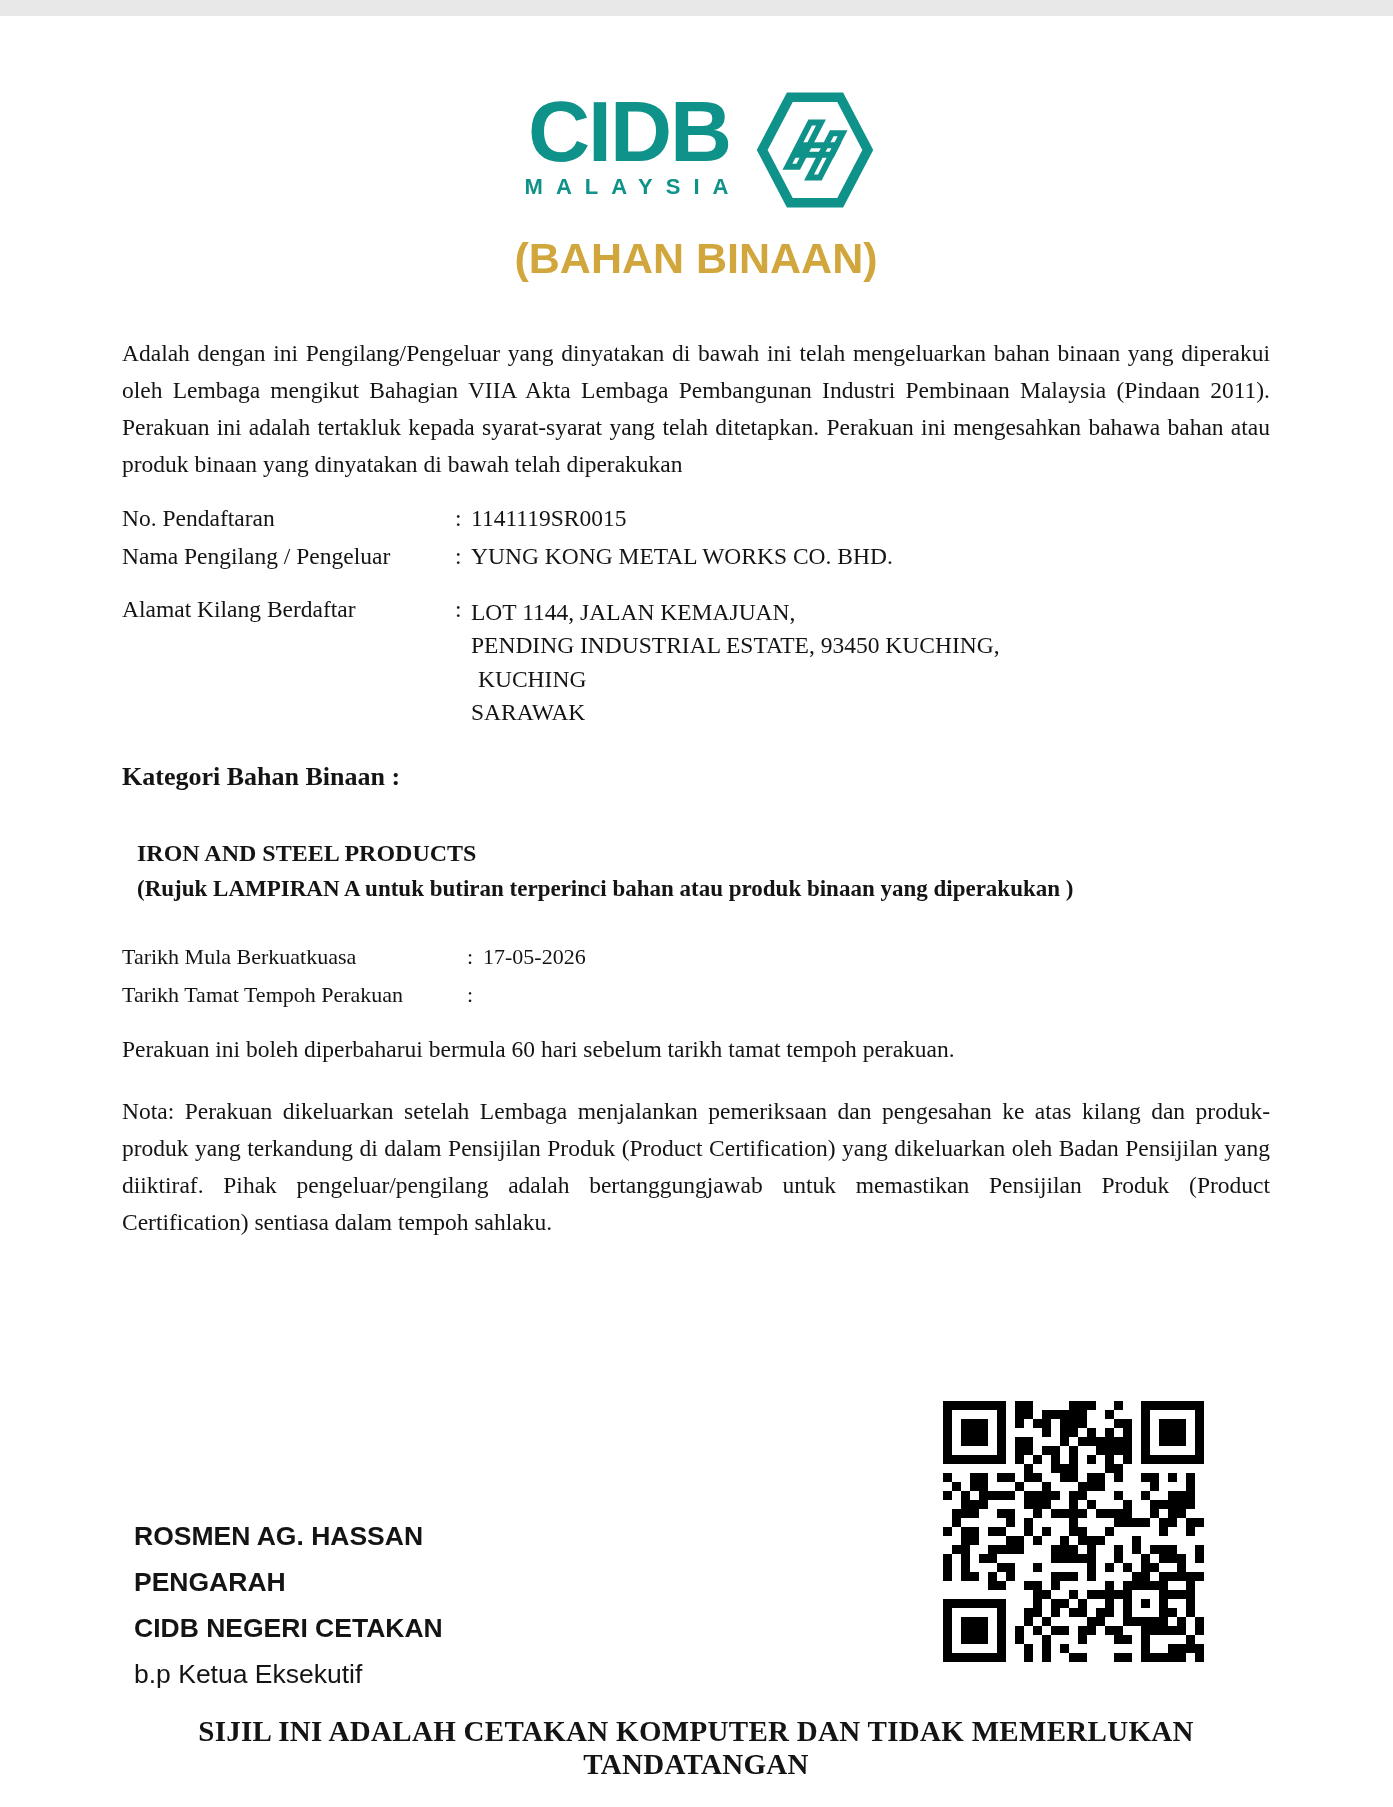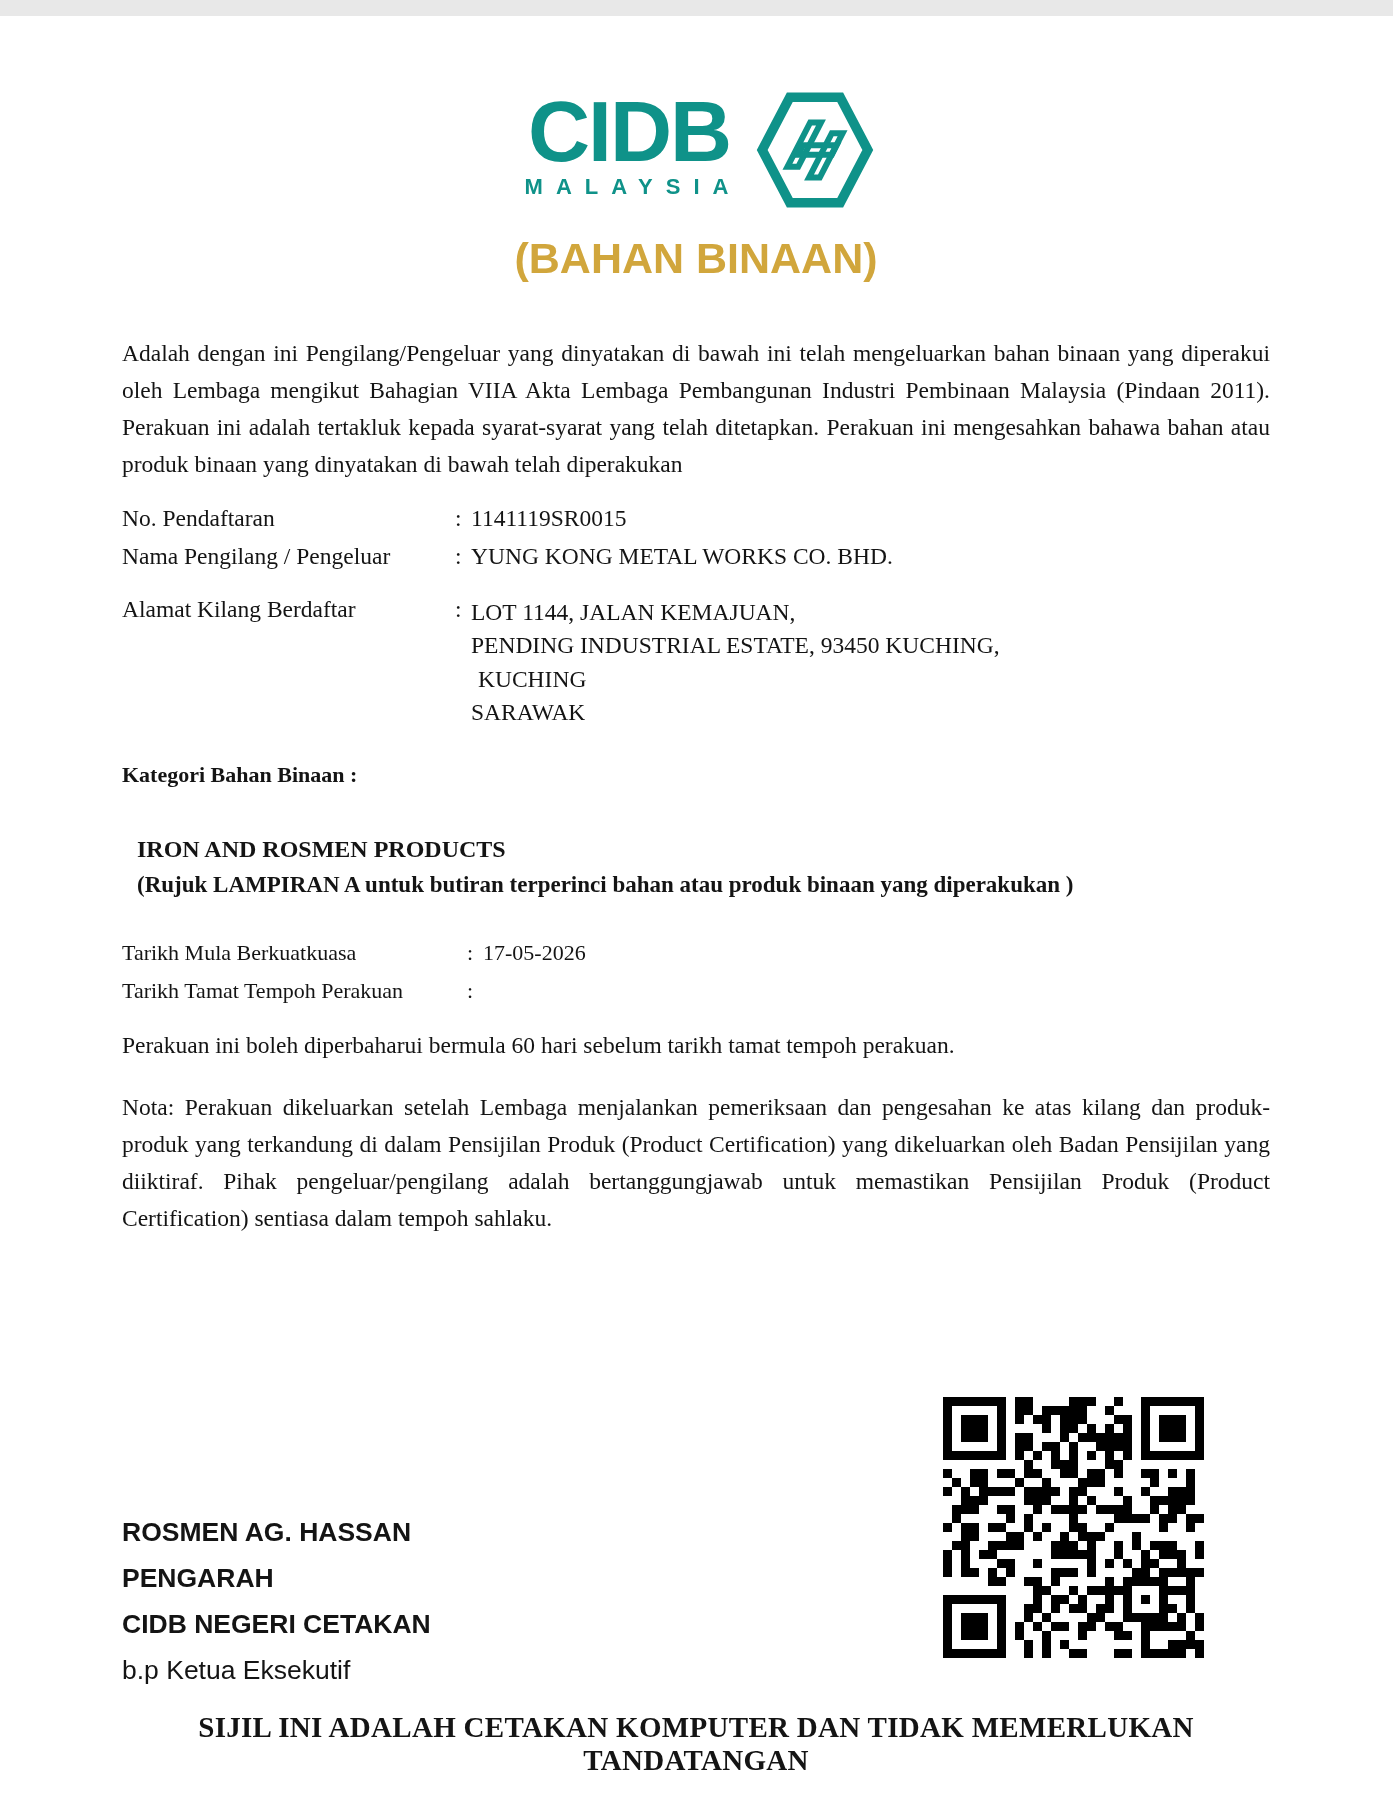--- a/index.html
+++ b/index.html
@@ -32,37 +32,37 @@
 
   
   .intro{margin:46px 0 0 0;font-size:23.5px;line-height:1.57;text-align:justify;}
 
   .fields{margin-top:22px;}
   .field-row{display:grid;grid-template-columns:333px 16px 1fr;font-size:23.5px;margin-top:11px;align-items:start;}
   .field-row.address{margin-top:26px;}
   .addr-lines{line-height:1.43;}
   .addr-indent{padding-left:7px;}
 
-  .kategori{margin-top:32px;font-size:22px;font-weight:bold;}
+  .kategori{margin-top:32px;font-size:26px;font-weight:bold;}
 
   .products{margin-top:48px;padding-left:15px;}
   .product-name{font-size:24px;font-weight:bold;}
   .product-note{font-size:23px;font-weight:bold;margin-top:9px;}
 
   .dates{margin-top:42px;}
   .date-row{display:grid;grid-template-columns:345px 16px 1fr;font-size:22px;margin-top:12px;font-family:Liberation Serif, serif;}
 
   .renewal{margin-top:28px;font-size:23.5px;}
 
   .nota{margin:30px 0 0 0;font-size:23.5px;line-height:1.57;text-align:justify;}
 
   
   .bottom{position:relative;height:468px;}
   .signature{
-    position:absolute;left:0;top:272px;
+    position:absolute;left:12px;top:272px;
     font-family:"Liberation Sans",sans-serif;font-size:26.5px;line-height:1.74;
   }
   .sig-bold{font-weight:bold;}
   .qr-box{position:absolute;top:160px;right:66px;width:261px;height:261px;}
   .qr-box svg{display:block;}
 
   .footer-line{
     text-align:center;font-weight:bold;font-size:29px;letter-spacing:.3px;margin-top:6px;
   }
 
@@ -114,21 +114,21 @@
           <div>PENDING INDUSTRIAL ESTATE, 93450 KUCHING,</div>
           <div class="addr-indent">KUCHING</div>
           <div>SARAWAK</div>
         </span>
       </div>
     </div>
 
     <div class="kategori">Kategori Bahan Binaan :</div>
 
     <div class="products">
-      <div class="product-name">IRON AND ROSMEN PRODUCTS</div>
+      <div class="product-name">IRON AND STEEL PRODUCTS</div>
       <div class="product-note">(Rujuk LAMPIRAN A untuk butiran terperinci bahan atau produk binaan yang diperakukan )</div>
     </div>
 
     <div class="dates">
       <div class="date-row">
         <span>Tarikh Mula Berkuatkuasa</span>
         <span>:</span>
         <span>17-05-2026</span>
       </div>
       <div class="date-row">

